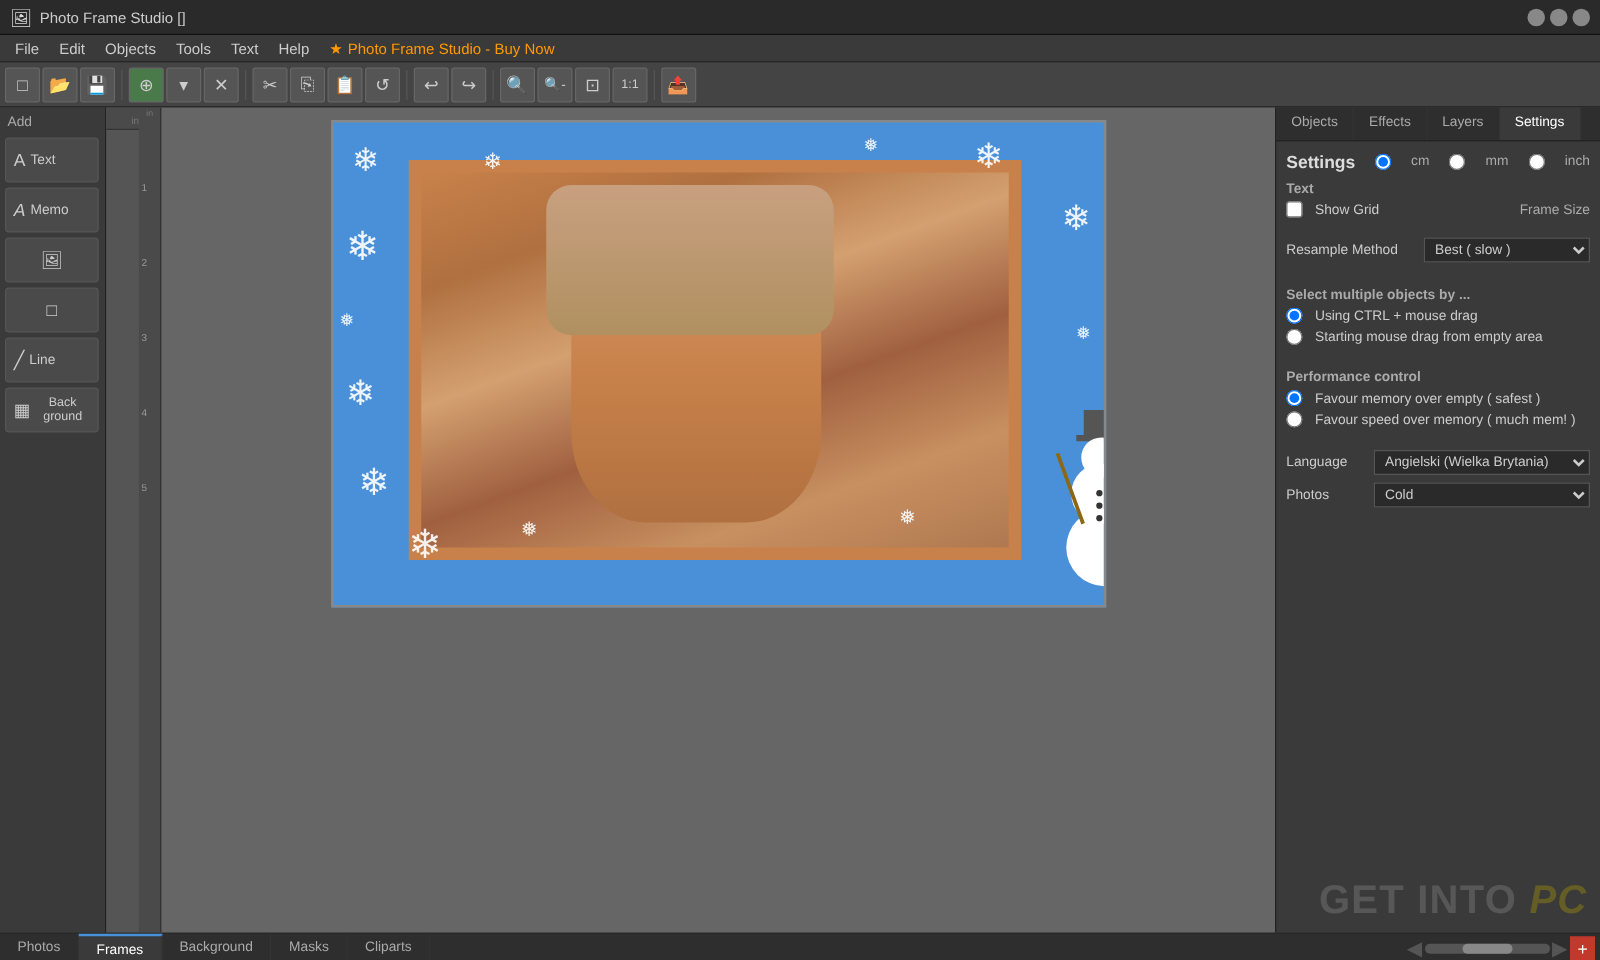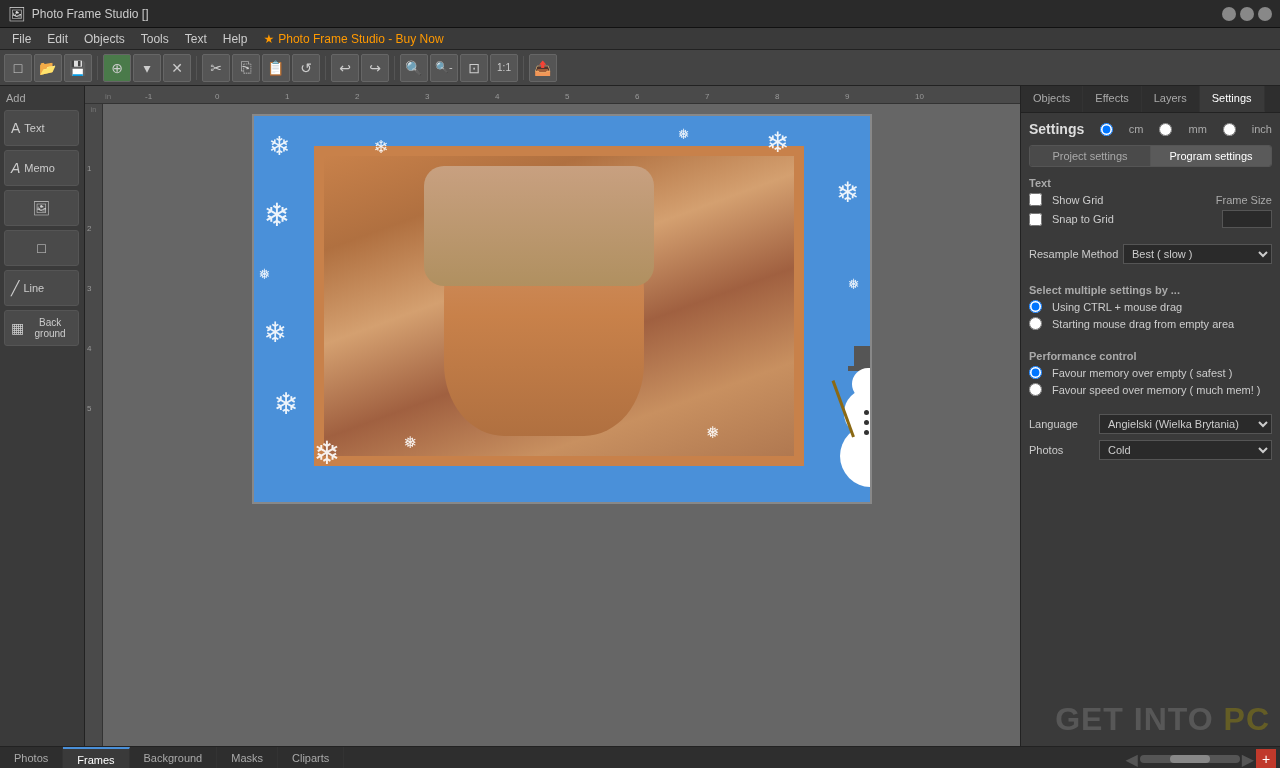--- a/index.html
+++ b/index.html
@@ -23,21 +23,21 @@
     
     #main { display: flex; height: calc(768px - 28px - 22px - 36px - 22px); }
 
     
     #left-panel { width: 85px; background: #3a3a3a; border-right: 1px solid #222; padding: 4px; display: flex; flex-direction: column; gap: 4px; }
     .add-label { color: #aaa; font-size: 11px; padding: 2px; }
     .tool-btn { width: 75px; height: 36px; background: #4a4a4a; border: 1px solid #555; border-radius: 3px; cursor: pointer; display: flex; align-items: center; gap: 4px; padding: 0 6px; color: #ccc; font-size: 11px; }
     .tool-icon { font-size: 14px; }
 
     
-    #center-area { flex: 1; display: flex; flex-direction: column; overflow: hidden; background: #555; }
+    #center-area { flex: 1; display: flex; overflow: hidden; background: #555; }
     #ruler-h { height: 18px; background: #4a4a4a; border-bottom: 1px solid #333; display: flex; align-items: flex-end; padding-bottom: 2px; padding-left: 18px; color: #999; font-size: 9px; position: relative; }
     .ruler-mark { position: absolute; font-size: 8px; color: #999; }
     #ruler-v-wrap { display: flex; flex: 1; overflow: hidden; }
     #ruler-v { width: 18px; background: #4a4a4a; border-right: 1px solid #333; font-size: 8px; color: #999; position: relative; flex-shrink: 0; }
 
     
     #canvas-wrap { flex: 1; display: flex; align-items: flex-start; justify-content: center; padding: 10px; background: #666; }
     #canvas { width: 620px; height: 390px; background: #4a90d9; position: relative; border: 2px solid #888; overflow: hidden; }
 
     
@@ -65,35 +65,35 @@
     .sub-tabs { display: flex; gap: 0; margin-bottom: 10px; border: 1px solid #555; border-radius: 3px; overflow: hidden; }
     .sub-tab { padding: 4px 12px; cursor: pointer; background: #4a4a4a; color: #aaa; font-size: 11px; flex: 1; text-align: center; border-right: 1px solid #555; }
     .sub-tab:last-child { border-right: none; }
     .sub-tab.active { background: #5a5a5a; color: #fff; }
     .section-label { color: #aaa; font-size: 11px; font-weight: bold; margin: 8px 0 4px; }
     .row { display: flex; align-items: center; gap: 6px; margin: 4px 0; justify-content: space-between; }
     .row label { color: #ccc; font-size: 11px; flex: 1; }
     .row input[type=checkbox], .row input[type=radio] { margin-right: 4px; }
     .grid-size-input { width: 50px; background: #2a2a2a; border: 1px solid #555; color: #ccc; padding: 2px 4px; font-size: 11px; }
     .full-row { display: flex; align-items: center; margin: 4px 0; }
-    .full-row label { color: #ccc; font-size: 11px; width: 94px; }
+    .full-row label { color: #ccc; font-size: 11px; width: 110px; }
     select { background: #2a2a2a; border: 1px solid #555; color: #ccc; padding: 2px 4px; font-size: 11px; flex: 1; }
     .save-btn { width: 100%; padding: 6px; background: #555; border: 1px solid #666; color: #ddd; cursor: pointer; font-size: 12px; margin-top: 10px; border-radius: 2px; }
     .lang-row { display: flex; align-items: center; margin: 6px 0; }
     .lang-row label { color: #ccc; font-size: 11px; width: 70px; }
 
     
     #bottom-panel { height: 195px; background: #3a3a3a; border-top: 1px solid #222; display: flex; flex-direction: column; }
     #bottom-tabs { display: flex; background: #2e2e2e; border-bottom: 1px solid #222; }
     .btab { padding: 5px 14px; cursor: pointer; color: #aaa; font-size: 11px; border-right: 1px solid #333; }
     .btab.active { background: #3a3a3a; color: #fff; border-top: 2px solid #4a90d9; }
 
     
     #watermark { position: fixed; bottom: 30px; right: 10px; font-size: 32px; font-weight: bold; color: rgba(255,255,255,0.15); pointer-events: none; letter-spacing: 1px; }
-    #watermark span { color: rgba(180,160,0,0.35); }
+    #watermark span { color: rgba(180,160,0,0.35); font-style: italic; }
   </style>
 </head>
 <body>
 
 <div id="titlebar">
   <span style="font-size:14px;">🖼</span>
   <span style="color:#ccc;font-size:12px;">Photo Frame Studio []</span>
   <div class="win-controls">
     <button class="win-btn" style="background:#888;"></button>
     <button class="win-btn" style="background:#888;"></button>
@@ -252,50 +252,40 @@
         <div class="unit-btns">
           <input type="radio" name="unit" checked="" style="">
           <span>cm</span>
           <input type="radio" name="unit" style="">
           <span>mm</span>
           <input type="radio" name="unit" style="">
           <span>inch</span>
         </div>
       </div>
 
-      <div class="sub-tabs">
-        <div class="sub-tab">Project settings</div>
-        <div class="sub-tab active">Program settings</div>
-      </div>
 
       <div class="section-label">Text</div>
 
       <div class="row">
         <input type="checkbox" style="">
         <label>Show Grid</label>
         <span style="flex:1"></span>
         <span style="color:#aaa;font-size:11px;">Frame Size</span>
       </div>
-      <div class="row">
-        <input type="checkbox" style="">
-        <label>Snap to Grid</label>
-        <span style="flex:1"></span>
-        <input type="number" class="grid-size-input" value="" style="width: 50px;">
-      </div>
 
       <div style="height:8px;"></div>
 
       <div class="full-row">
         <label>Resample Method</label>
         <select style="flex:1;"><option>Best ( slow )</option><option>Bilinear</option><option>Nearest</option></select>
       </div>
 
       <div style="height:8px;"></div>
 
-      <div class="section-label">Select multiple settings by ...</div>
+      <div class="section-label">Select multiple objects by ...</div>
       <div class="row">
         <input type="radio" name="selectmode" checked="" style="">
         <label>Using CTRL + mouse drag</label>
       </div>
       <div class="row">
         <input type="radio" name="selectmode" style="">
         <label>Starting mouse drag from empty area</label>
       </div>
 
       <div style="height:8px;"></div>

